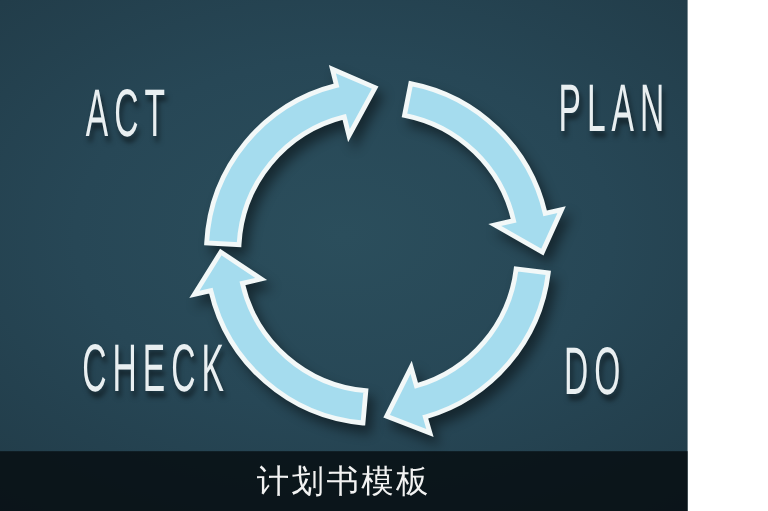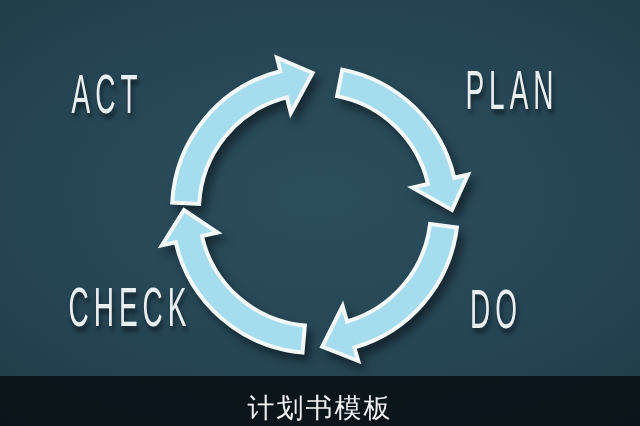--- a/index.html
+++ b/index.html
@@ -5,21 +5,21 @@
   html, body {
     margin: 0;
     padding: 0;
     width: 640px;
     height: 426px;
     overflow: hidden;
     font-family: "Liberation Sans", sans-serif;
   }
   .stage {
     position: relative;
-    width: 640px;
+    width: 573px;
     height: 426px;
     background: radial-gradient(ellipse 130% 115% at 50% 46%,
       var(--bg-center, #2b4e5c) 0%,
       #274756 30%,
       #223d4a 55%,
       #1c323d 78%,
       var(--bg-edge, #192c36) 100%);
   }
   .cycle-svg {
     position: absolute;
@@ -56,21 +56,21 @@
   .label-check { left: 130px; top: 279px; }
   .label-do    { left: 496px; top: 281px; }
   .caption-bar {
     position: absolute;
     left: 0;
     right: 0;
     top: 376px;
     bottom: 0;
     background: var(--caption-bar, rgba(6,12,16,0.82));
     display: flex;
-    align-items: flex-end;
+    align-items: center;
     justify-content: center;
   }
   .caption-text {
     font-family: "DejaVu Sans", "Liberation Sans", sans-serif;
     font-size: 27px;
     color: var(--caption-text, #f2f2f2);
     letter-spacing: 2px;
   }
 </style>
 </head>

